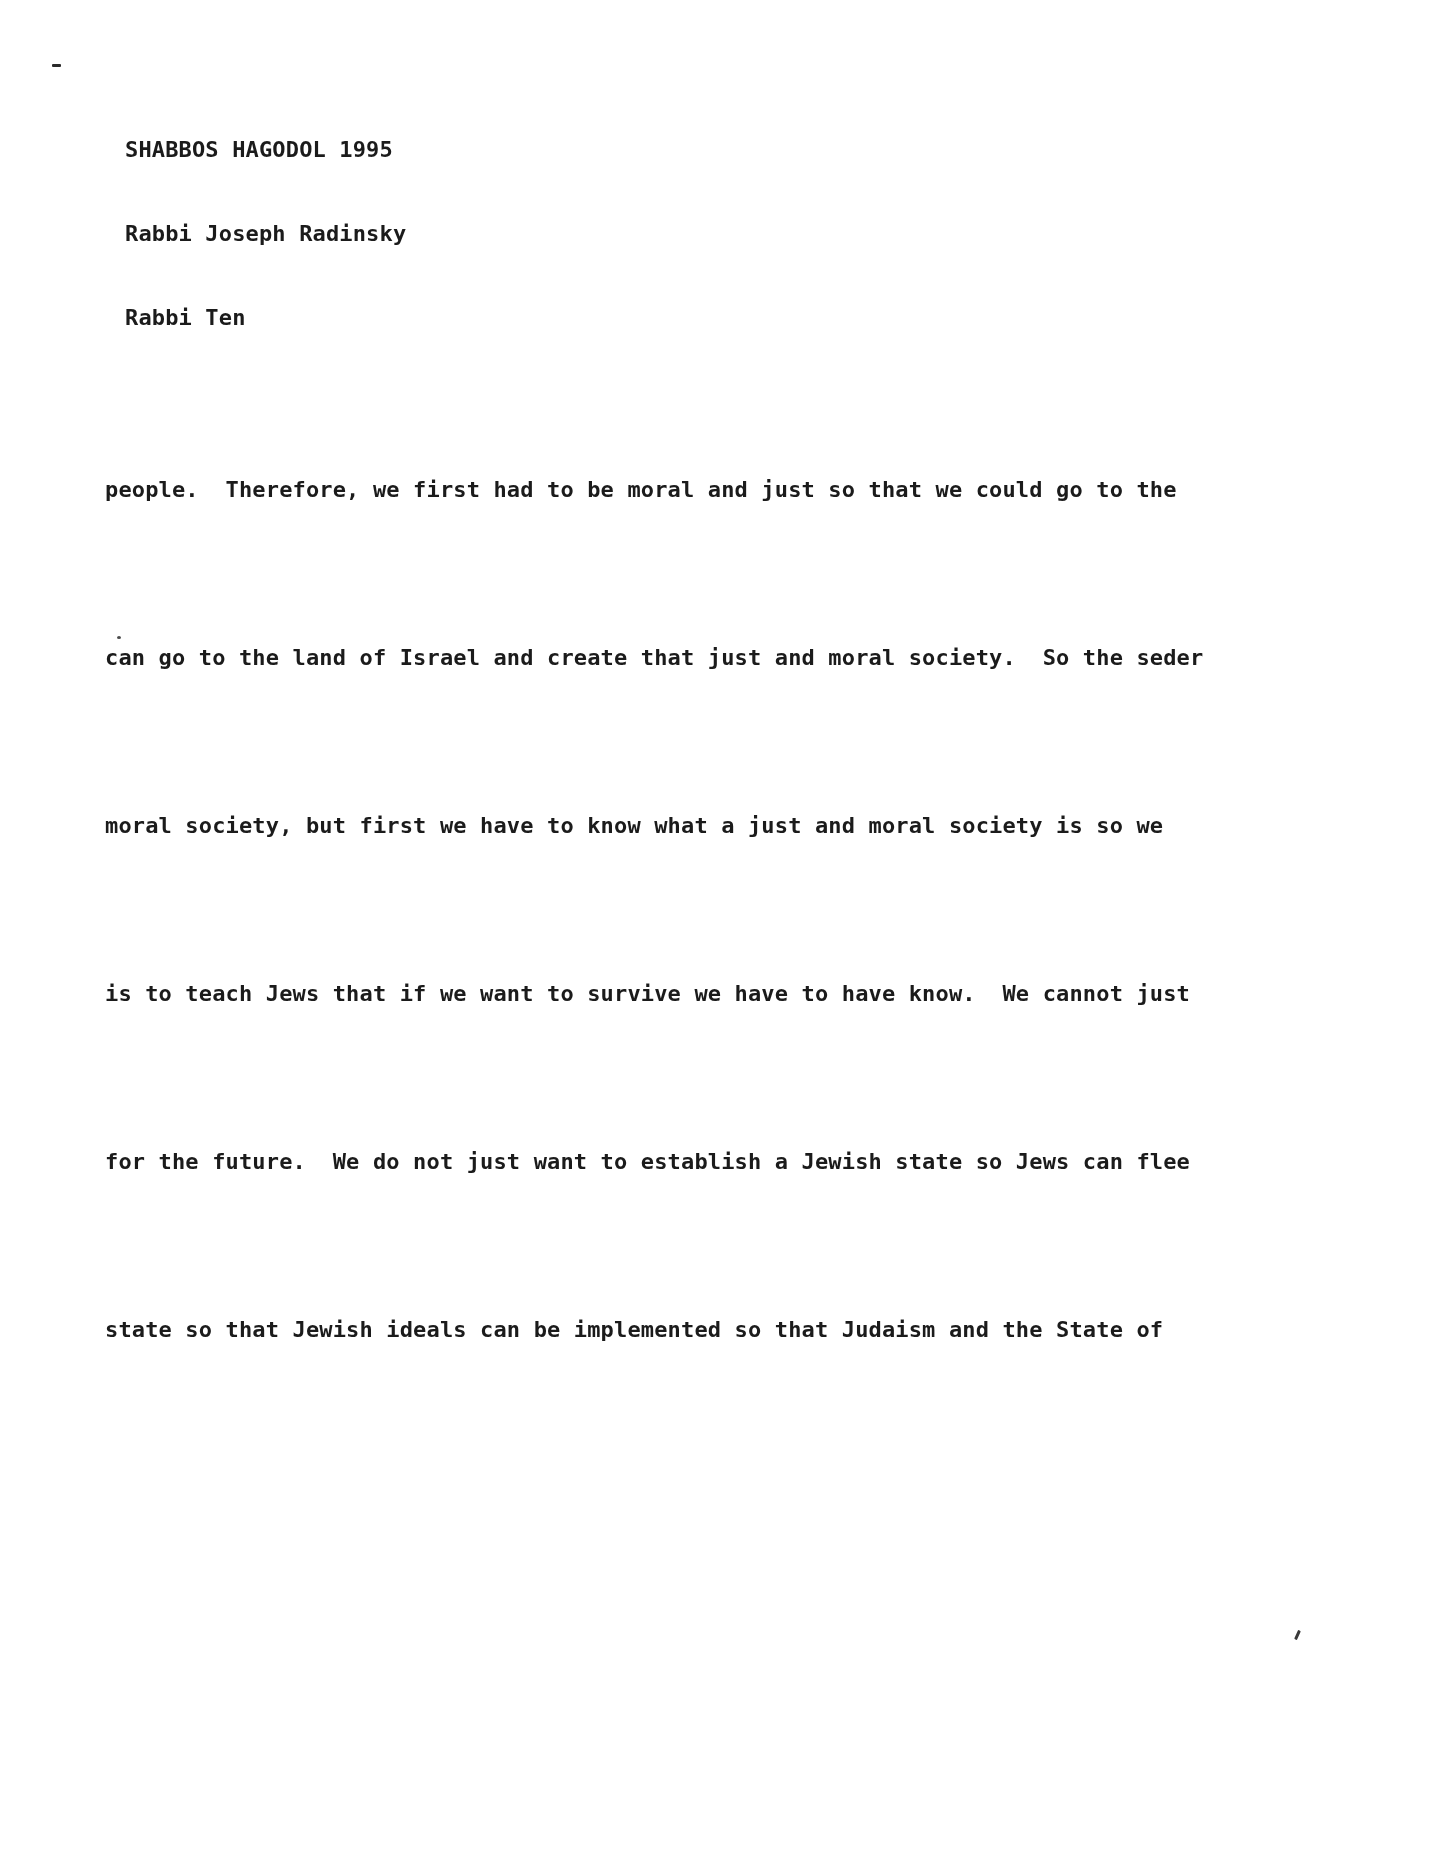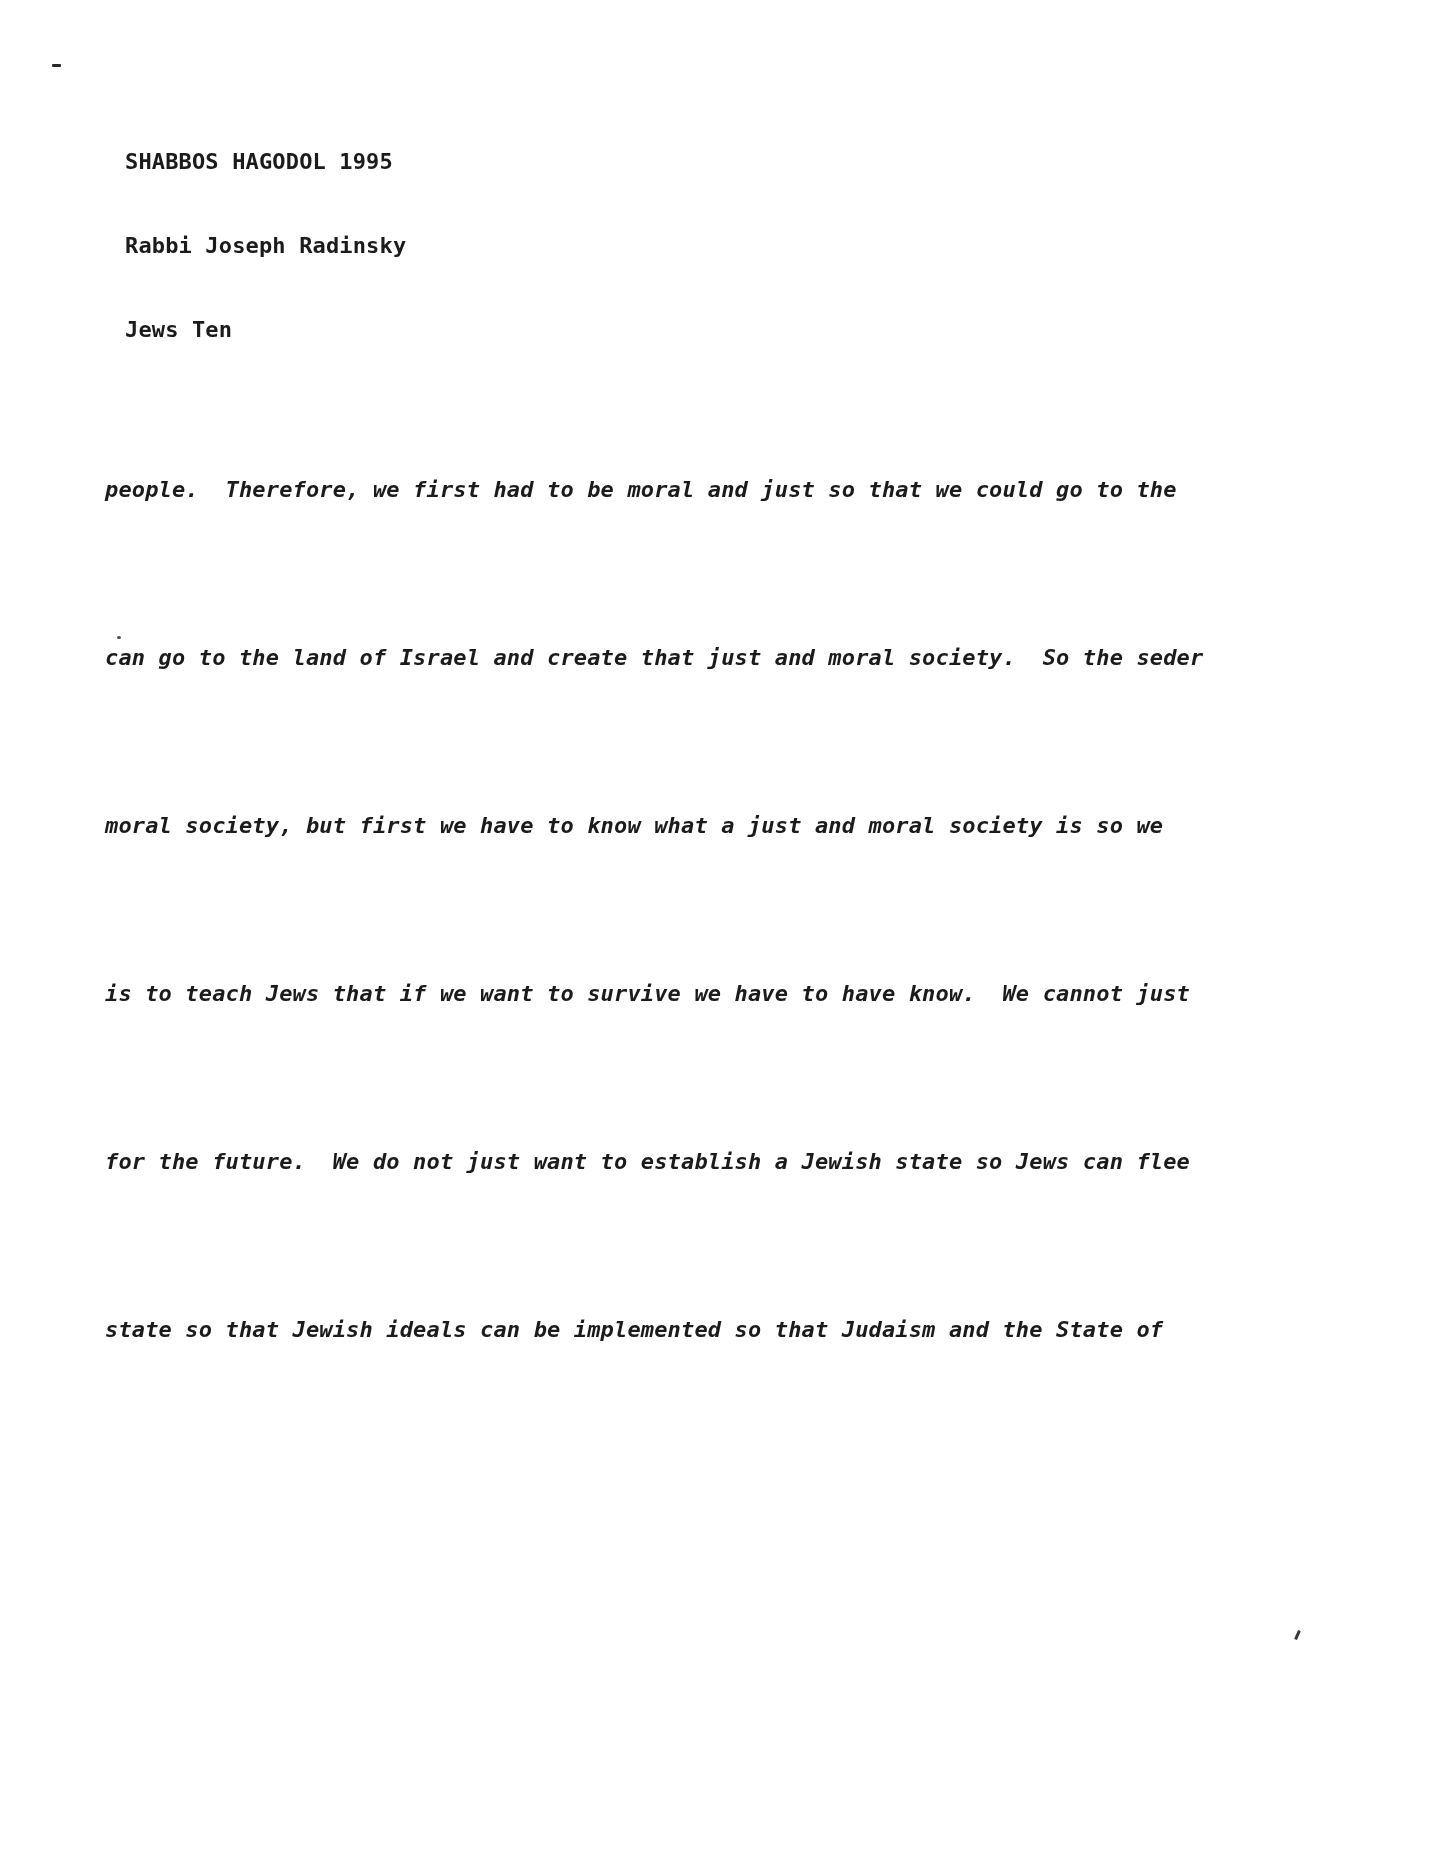--- a/index.html
+++ b/index.html
@@ -16,36 +16,35 @@
     overflow: hidden;
     font-family: "DejaVu Sans Mono", "Liberation Mono", monospace;
     color: #1b1b1b;
     font-weight: 600;
     letter-spacing: 0.15px;
     -webkit-font-smoothing: antialiased;
   }
   .doc-header {
     position: absolute;
     left: 125px;
-    top: 92px;
+    top: 80px;
     font-size: 22px;
     line-height: 28px;
     white-space: pre;
   }
   .doc-body {
     position: absolute;
     left: 105px;
     top: 182px;
     font-size: 22px;
     line-height: 56px;
     white-space: pre;
   }
   .line {
     height: 56px;
-    font-style: italic;
   }
   
   .stray-dash {
     position: absolute;
     left: 52px;
     top: 64px;
     width: 9px;
     height: 3px;
     background: #2a2a2a;
     border-radius: 1px;
@@ -73,21 +72,21 @@
 </head>
 <body>
 
 <div class="page">
 
   <div class="stray-dash"></div>
 
   <div class="doc-header">
     <div class="hline">SHABBOS HAGODOL 1995</div>
     <div class="hline">Rabbi Joseph Radinsky</div>
-    <div class="hline">Jews Ten</div>
+    <div class="hline">Rabbi Ten</div>
   </div>
 
   <div class="doc-body">
 
     <div class="para">
       <div class="line">people.  Therefore, we first had to be moral and just so that we could go to the</div>
       <div class="line">can go to the land of Israel and create that just and moral society.  So the seder</div>
       <div class="line">moral society, but first we have to know what a just and moral society is so we</div>
       <div class="line">is to teach Jews that if we want to survive we have to have know.  We cannot just</div>
       <div class="line">for the future.  We do not just want to establish a Jewish state so Jews can flee</div>

